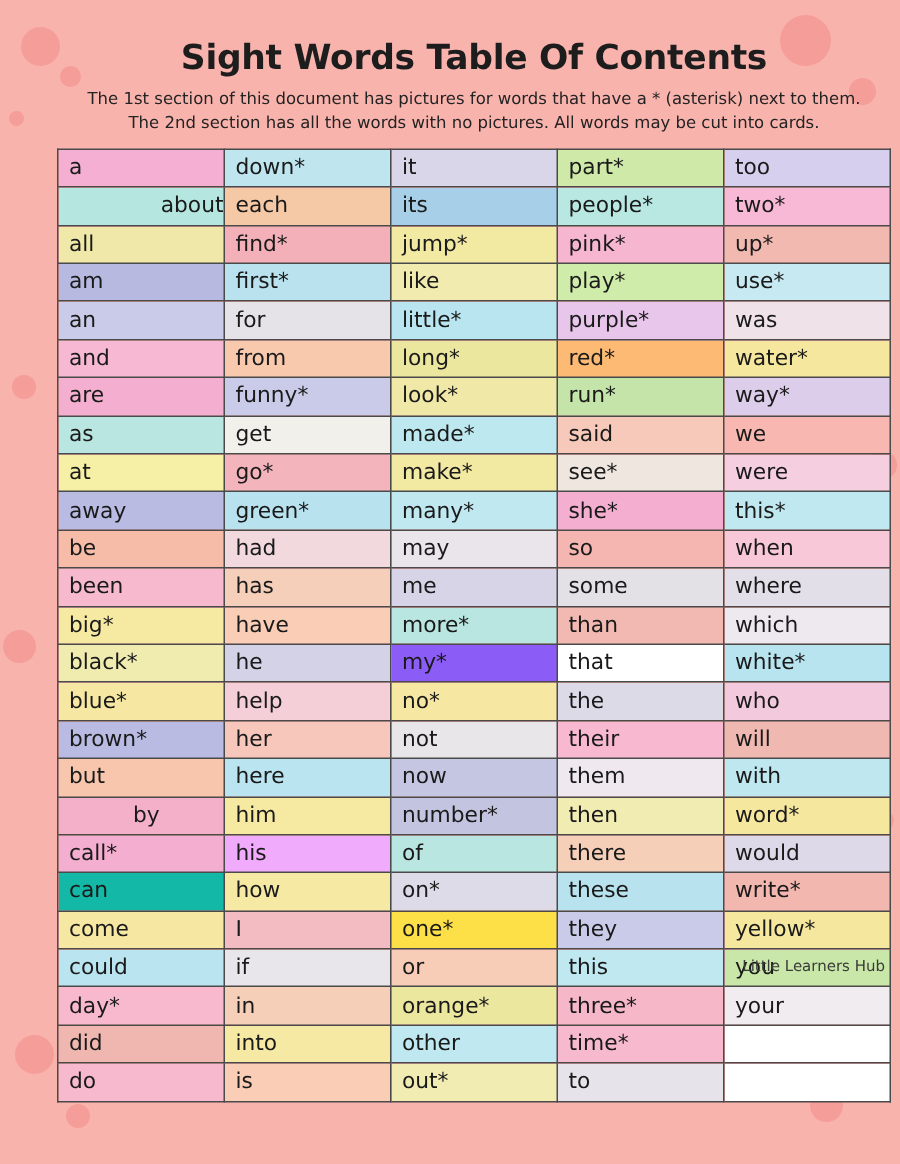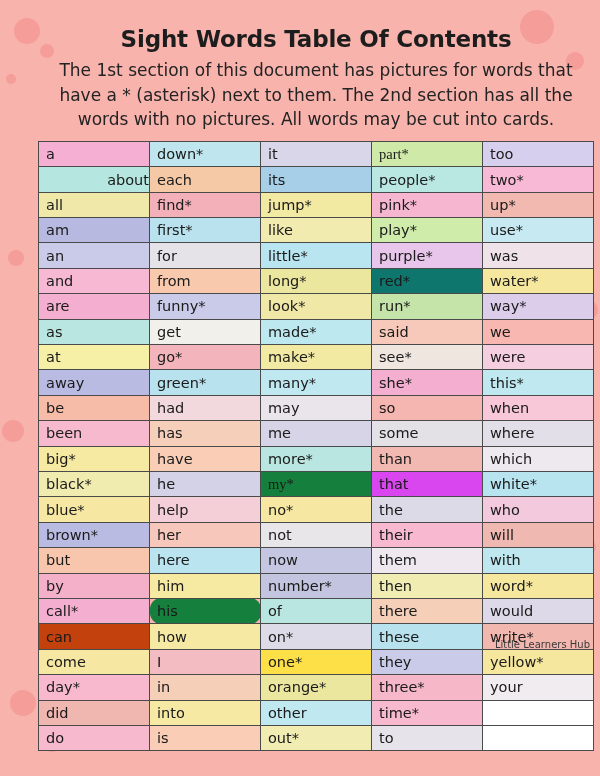--- a/index.html
+++ b/index.html
@@ -37,21 +37,21 @@
     text-align: center;
     font-size: 23px;
     font-weight: bold;
     color: #1d1d1d;
     letter-spacing: -0.2px;
     margin: 8px 0 6px 0;
     font-family: "DejaVu Sans", sans-serif;
   }
   .subtitle {
     text-align: center;
-    font-size: 17px;
+    font-size: 11px;
     line-height: 1.45;
     color: #232323;
     margin: 0 12px 9px 12px;
   }
   table.words {
     border-collapse: collapse;
     width: 100%;
     table-layout: fixed;
     border: 1.5px solid #3a3a3a;
   }
@@ -93,21 +93,21 @@
 
 <div class="page">
   <h1 class="title">Sight Words Table Of Contents</h1>
   <p class="subtitle">The 1st section of this document has pictures for words that have a * (asterisk) next to them. The 2nd section has all the words with no pictures. All words may be cut into cards.</p>
   <table class="words">
     <tbody id="table-body">
         <tr>
           <td style="background: rgb(244, 175, 210);">a</td>
           <td style="background: rgb(191, 229, 239);">down*</td>
           <td style="background: rgb(216, 214, 232);">it</td>
-          <td style="background: rgb(207, 233, 168); font-family: Liberation Serif, serif;">part*</td>
+          <td style="background: rgb(207, 233, 168);">part*</td>
           <td style="background: rgb(214, 207, 238);">too</td>
         </tr>
         <tr>
           <td style="background: rgb(181, 231, 224); text-align: right;">about</td>
           <td style="background: rgb(246, 201, 166);">each</td>
           <td style="background: rgb(168, 207, 232);">its</td>
           <td style="background: rgb(185, 232, 226); margin-top: 16px;">people*</td>
           <td style="background: rgb(248, 185, 214);">two*</td>
         </tr>
         <tr>
@@ -128,21 +128,21 @@
           <td style="background: rgb(201, 203, 232);">an</td>
           <td style="background: rgb(229, 226, 232);">for</td>
           <td style="background: rgb(184, 229, 239);">little*</td>
           <td style="background: rgb(232, 197, 234);">purple*</td>
           <td style="background: rgb(239, 226, 232);">was</td>
         </tr>
         <tr>
           <td style="background: rgb(246, 184, 210);">and</td>
           <td style="background: rgb(249, 201, 174);">from</td>
           <td style="background: rgb(236, 231, 159);">long*</td>
-          <td style="background: #0f766e;">red*</td>
+          <td style="background: #fdba74;">red*</td>
           <td style="background: rgb(246, 231, 158);">water*</td>
         </tr>
         <tr>
           <td style="background: rgb(244, 174, 208);">are</td>
           <td style="background: rgb(201, 203, 232);">funny*</td>
           <td style="background: rgb(240, 232, 166);">look*</td>
           <td style="background: rgb(197, 228, 169);">run*</td>
           <td style="background: rgb(220, 205, 234);">way*</td>
         </tr>
         <tr>
@@ -183,22 +183,22 @@
         <tr>
           <td style="background: rgb(246, 233, 162);">big*</td>
           <td style="background: rgb(249, 205, 182);">have</td>
           <td style="background: rgb(185, 230, 224);">more*</td>
           <td style="background: rgb(242, 185, 178);">than</td>
           <td style="background: rgb(238, 233, 239);">which</td>
         </tr>
         <tr>
           <td style="background: rgb(240, 236, 176);">black*</td>
           <td style="background: rgb(212, 210, 230);">he</td>
-          <td style="background: #15803d; font-family: Liberation Serif, serif;">my*</td>
-          <td style="background: #d946ef;">that</td>
+          <td style="background: #8b5cf6;">my*</td>
+          <td style="background: #ffffff;">that</td>
           <td style="background: rgb(183, 228, 239);">white*</td>
         </tr>
         <tr>
           <td style="background: rgb(246, 232, 162);">blue*</td>
           <td style="background: rgb(245, 207, 216);">help</td>
           <td style="background: rgb(246, 232, 162);">no*</td>
           <td style="background: rgb(221, 218, 232);">the</td>
           <td style="background: rgb(243, 201, 221);">who</td>
         </tr>
         <tr>
@@ -209,46 +209,53 @@
           <td style="background: rgb(239, 184, 176);">will</td>
         </tr>
         <tr>
           <td style="background: rgb(247, 198, 173);">but</td>
           <td style="background: rgb(186, 228, 239);">here</td>
           <td style="background: rgb(197, 199, 226);">now</td>
           <td style="background: rgb(239, 233, 239);">them</td>
           <td style="background: rgb(191, 231, 240); margin-top: 28px;">with</td>
         </tr>
         <tr>
-          <td style="background: rgb(245, 176, 201);">by</td>
+          <td style="background: rgb(245, 176, 201); text-align: center;">by</td>
           <td style="background: rgb(246, 233, 162);">him</td>
           <td style="background: rgb(195, 197, 224);">number*</td>
           <td style="background: rgb(240, 236, 178);">then</td>
           <td style="background: rgb(246, 231, 158);">word*</td>
         </tr>
         <tr>
           <td style="background: rgb(244, 174, 208);">call*</td>
-          <td style="background: #15803d; border-radius: 11px;">his</td>
+          <td style="background: #f0abfc;">his</td>
           <td style="background: rgb(185, 230, 224);">of</td>
           <td style="background: rgb(246, 207, 185);">there</td>
           <td style="background: rgb(222, 217, 232);">would</td>
         </tr>
         <tr>
-          <td style="background: #c2410c; margin-top: 31px;">can</td>
+          <td style="background: #14b8a6; margin-top: 31px;">can</td>
           <td style="background: rgb(245, 233, 164);">how</td>
           <td style="background: rgb(222, 219, 232);">on*</td>
           <td style="background: rgb(184, 226, 238);">these</td>
           <td style="background: rgb(242, 183, 174);">write*</td>
         </tr>
         <tr>
           <td style="background: rgb(246, 232, 162);">come</td>
           <td style="background: rgb(243, 188, 194);">I</td>
           <td style="background: #fde047;">one*</td>
           <td style="background: rgb(201, 203, 232);">they</td>
           <td style="background: rgb(246, 231, 158);">yellow*</td>
+        </tr>
+        <tr>
+          <td style="background: rgb(186, 228, 239);">could</td>
+          <td style="background: rgb(232, 229, 235);">if</td>
+          <td style="background: rgb(247, 205, 184);">or</td>
+          <td style="background: rgb(191, 232, 240);">this</td>
+          <td style="background: rgb(201, 231, 168);">you</td>
         </tr>
         <tr>
           <td style="background: rgb(248, 185, 207);">day*</td>
           <td style="background: rgb(246, 207, 185);">in</td>
           <td style="background: rgb(236, 231, 159);">orange*</td>
           <td style="background: rgb(246, 184, 200);">three*</td>
           <td style="background: rgb(240, 236, 239);">your</td>
         </tr>
         <tr>
           <td style="background: rgb(239, 183, 176);">did</td>

